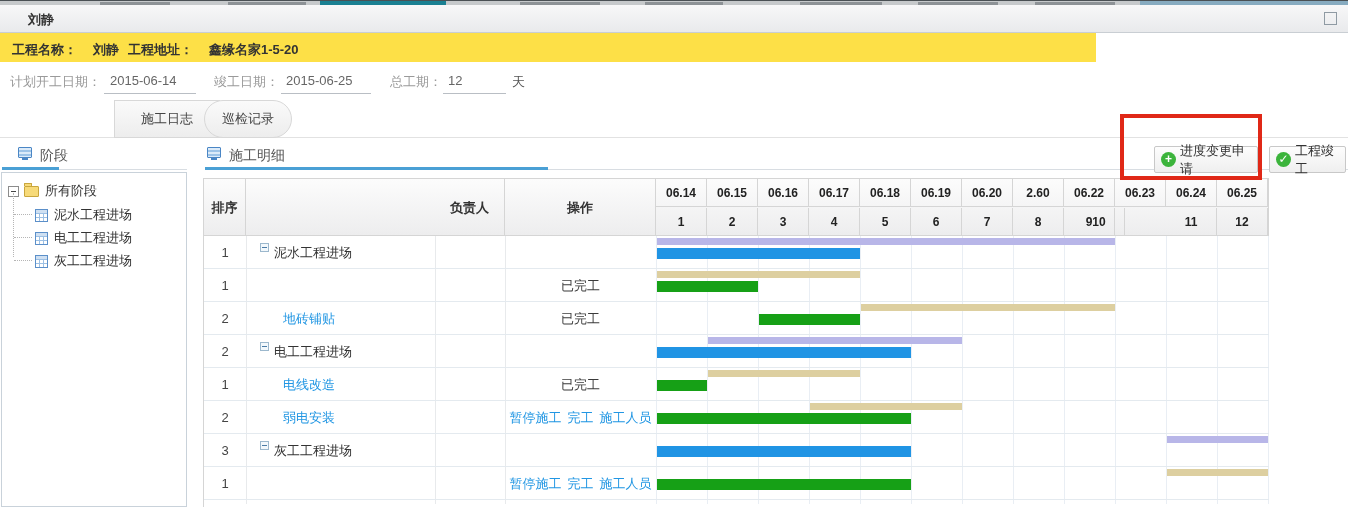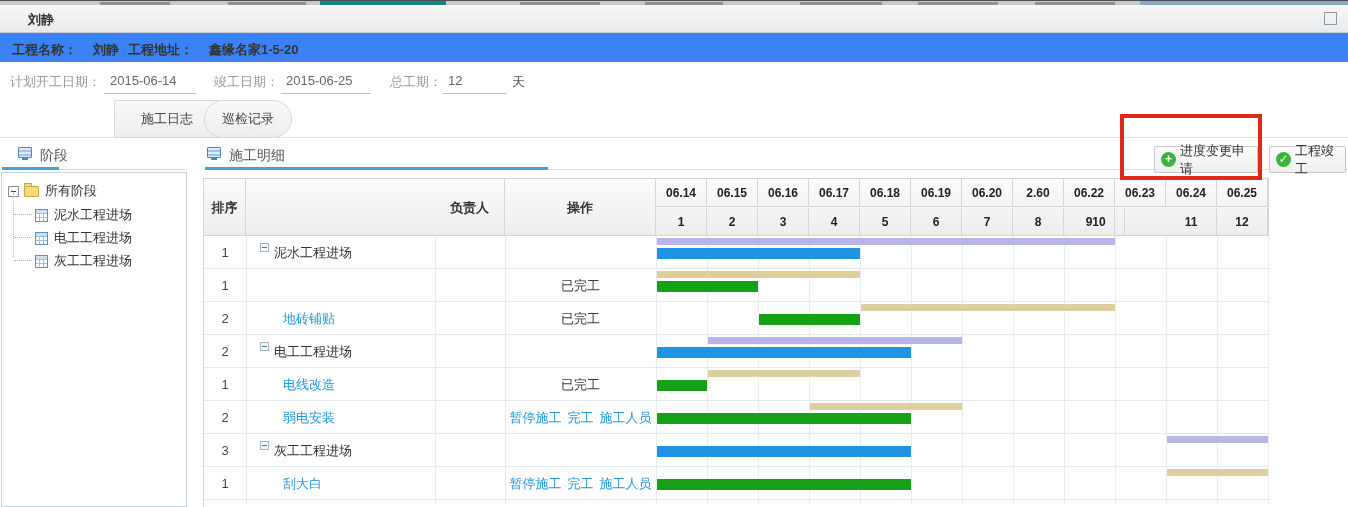--- a/index.html
+++ b/index.html
@@ -14,21 +14,21 @@
   .strip-active { position:absolute; top:0; height:5px; background:#1a8092; }
   .strip-right { position:absolute; top:0; height:5px; background:#87abc0; }
 
   
   #titlebar { left:0; top:5px; width:1348px; height:28px;
     background:linear-gradient(#f7f7f8,#e9eaec); border-bottom:1px solid #c9ced3; }
   #win-title { position:absolute; left:28px; top:6px; font-size:13px; font-weight:bold; color:#333; }
   #max-icon { position:absolute; right:11px; top:7px; width:13px; height:13px; border:1px solid #8f9aa3; background:transparent; }
 
   
-  #inforow { left:0; top:33px; width:1348px; height:29px; background:#3b82f6;padding-left:36px; }
+  #inforow { left:0; top:33px; width:1096px; height:29px; background:#fde047;padding-left:36px; }
   .info-txt { position:absolute; top:8px; font-size:13px; font-weight:bold; color:#333; }
 
   
   #fieldsrow { left:0; top:62px; width:1348px; height:38px; background:#fff; }
   .fld-label { position:absolute; top:11px; font-size:13px; color:#9a9a9a; }
   .fld-value { position:absolute; top:11px; font-size:13px; color:#666; }
   .fld-line  { position:absolute; top:31px; height:1px; background:#b9bec4; }
 
   
   #tabsrow { left:0; top:100px; width:1348px; height:38px; }
@@ -306,23 +306,20 @@
           <div class="c-name" style="padding-left: 14px;">
             <span class="grp-exp"></span>
             <span class="name-group">灰工工程进场</span>
           </div>
           <div class="c-ops"></div>
         </div>
         <div class="bar" style="left: 963px; width: 101px; top: 200px; background: rgb(184, 182, 232);"></div>
         <div class="bar-actual" style="left: 453px; width: 254px; top: 210px; background: rgb(32, 148, 228);"></div>
         <div class="grow" style="top: 231px;">
           <div class="c-sort">1</div>
-          <div class="c-name" style="padding-left: 37px;">
-            <span class="name-task">刮大白</span>
-          </div>
           <div class="c-ops">
             <span class="ops-link">暂停施工</span>
             <span class="ops-link">完工</span>
             <span class="ops-link">施工人员</span>
           </div>
         </div>
         <div class="bar" style="left: 963px; width: 101px; top: 233px; background: rgb(221, 207, 160);"></div>
         <div class="bar-actual" style="left: 453px; width: 254px; top: 243px; background: rgb(22, 160, 22);"></div>
       </div>
   </div>

